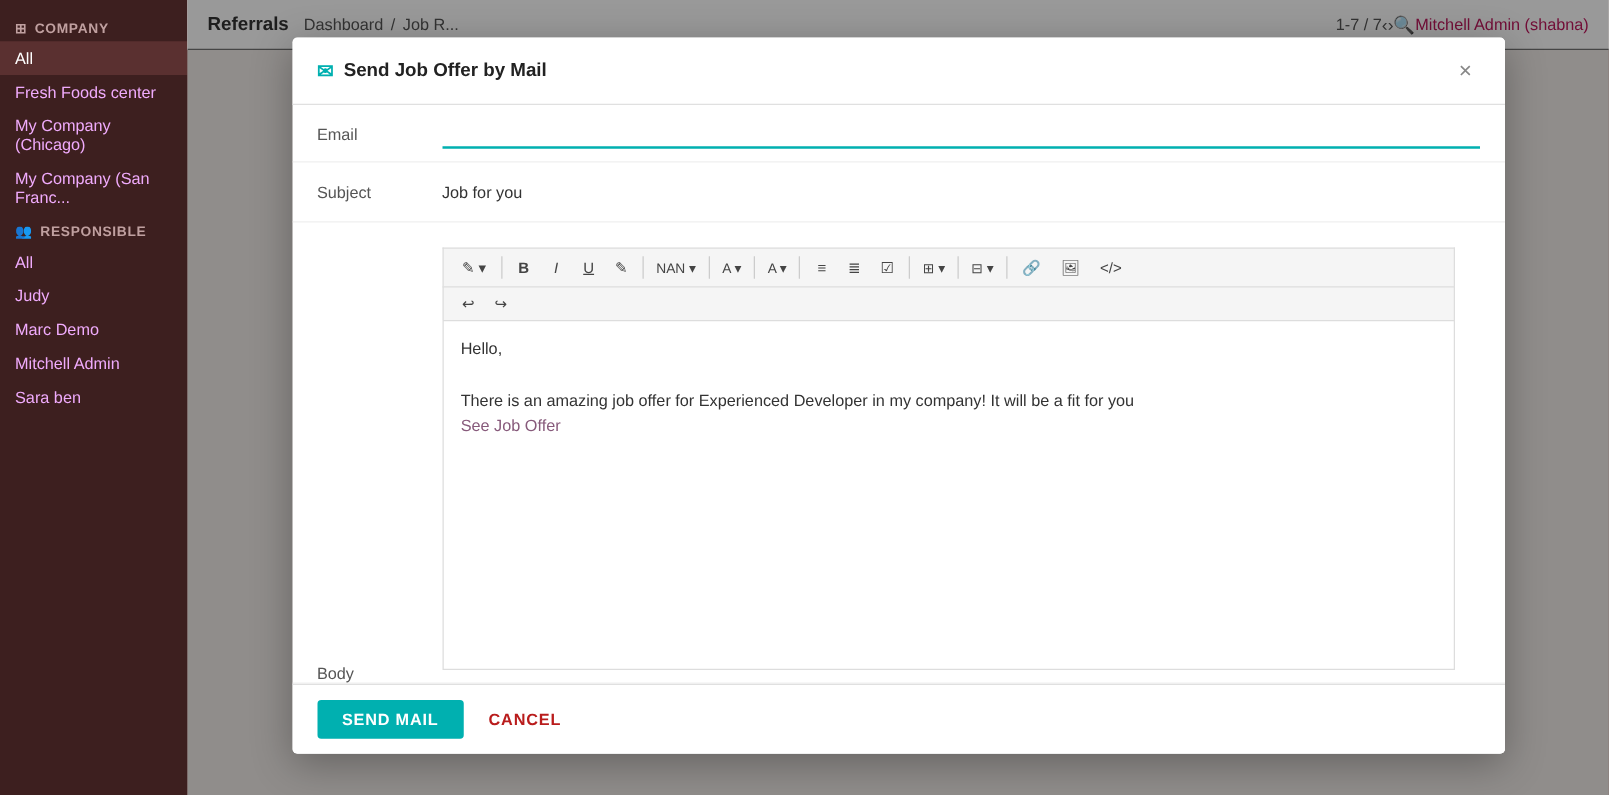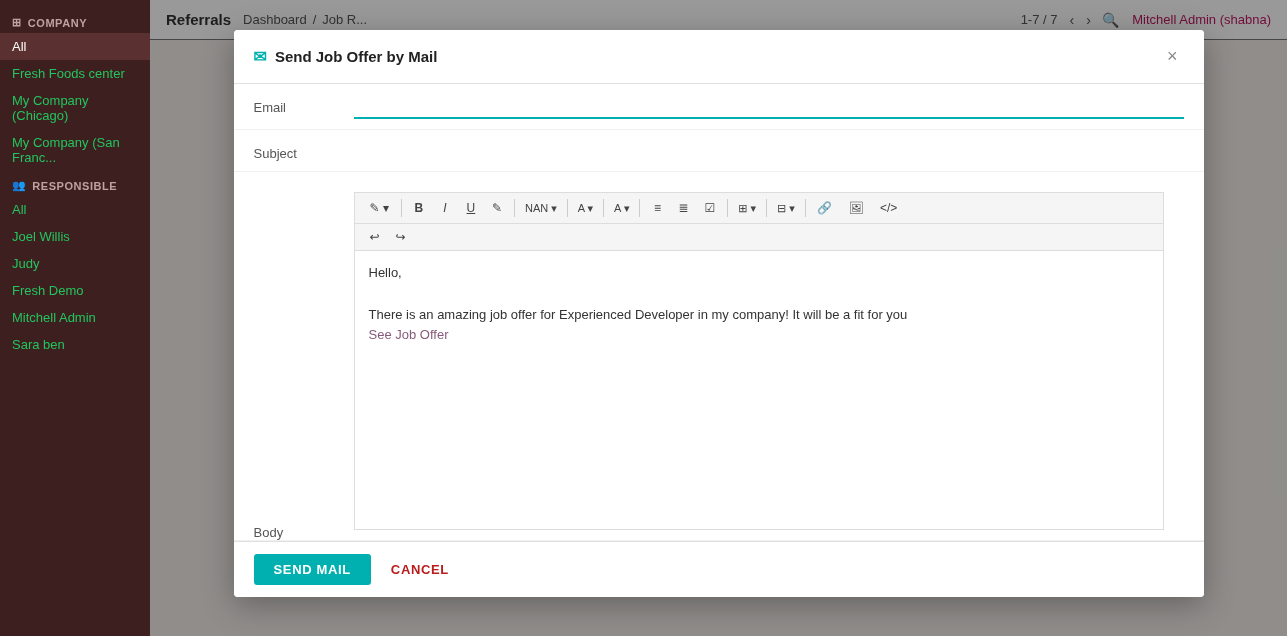--- a/index.html
+++ b/index.html
@@ -15,38 +15,38 @@
     
     .sidebar {
       width: 150px; min-width: 150px; background: #3d1f1f; color: #fff;
       padding: 8px 0; font-size: 13px;
     }
     .sidebar-section-header {
       padding: 8px 12px 4px 12px; font-size: 11px; font-weight: 700;
       color: #c0a0a0; letter-spacing: 0.05em; display: flex; align-items: center; gap: 6px;
     }
     .sidebar-item {
-      padding: 6px 12px; cursor: pointer; color: #22c55e;
+      padding: 6px 12px; cursor: pointer; color: #f0abfc;
     }
     .sidebar-item.active { background: #5a3030; color: #fff; }
 
     
     .main-content {
       flex: 1; position: relative; background: #f0ece8;
     }
 
     
     .topbar {
       background: #fff; height: 40px; display: flex; align-items: center;
       padding: 0 16px; border-bottom: 1px solid #737373; font-size: 13px; color: #555;
     }
     .topbar-title { font-weight: 600; font-size: 15px; color: #333; margin-right: 12px; }
     .breadcrumb { display: flex; align-items: center; gap: 6px; color: #777; font-size: 13px; }
     .breadcrumb span { color: #555; }
-    .topbar-right { margin-left: auto; display: flex; gap: 12px; color: #555; font-size: 13px; }
+    .topbar-right { margin-left: auto; display: flex; gap: 0; color: #555; font-size: 13px; }
 
     
     .modal-overlay {
       position: absolute; top: 0; left: 0; right: 0; bottom: 0;
       background: rgba(0,0,0,0.4);
       display: flex; align-items: flex-start; justify-content: center;
       padding-top: 30px;
       z-index: 10;
     }
 
@@ -165,27 +165,24 @@
 
     <div class="sidebar-section-header">
       <span>👥</span>
       <span>RESPONSIBLE</span>
     </div>
 
     <div class="sidebar-item">
       <span>All</span>
     </div>
     <div class="sidebar-item">
-      <span>Joel Willis</span>
-    </div>
-    <div class="sidebar-item">
       <span>Judy</span>
     </div>
     <div class="sidebar-item">
-      <span>Fresh Demo</span>
+      <span>Marc Demo</span>
     </div>
     <div class="sidebar-item">
       <span>Mitchell Admin</span>
     </div>
     <div class="sidebar-item">
       <span>Sara ben</span>
     </div>
   </div>
 
   <div class="main-content">
@@ -221,20 +218,23 @@
 
           <div class="form-row">
             <div class="form-label">Email</div>
             <div class="form-field">
               <input class="form-input" type="text" style="">
             </div>
           </div>
 
           <div class="form-row">
             <div class="form-label">Subject</div>
+            <div class="form-field">
+              <div class="form-static">Job for you</div>
+            </div>
           </div>
 
           <div class="form-row" style="align-items: flex-end; padding-bottom: 0;">
             <div class="form-label" style="padding-top:8px;">Body</div>
             <div class="form-field" style="flex:1;">
 
               <div class="editor-toolbar" style="margin-left:0;">
                 <button class="toolbar-btn">✎ ▾</button>
                 <div class="toolbar-sep"></div>
                 <button class="toolbar-btn">

